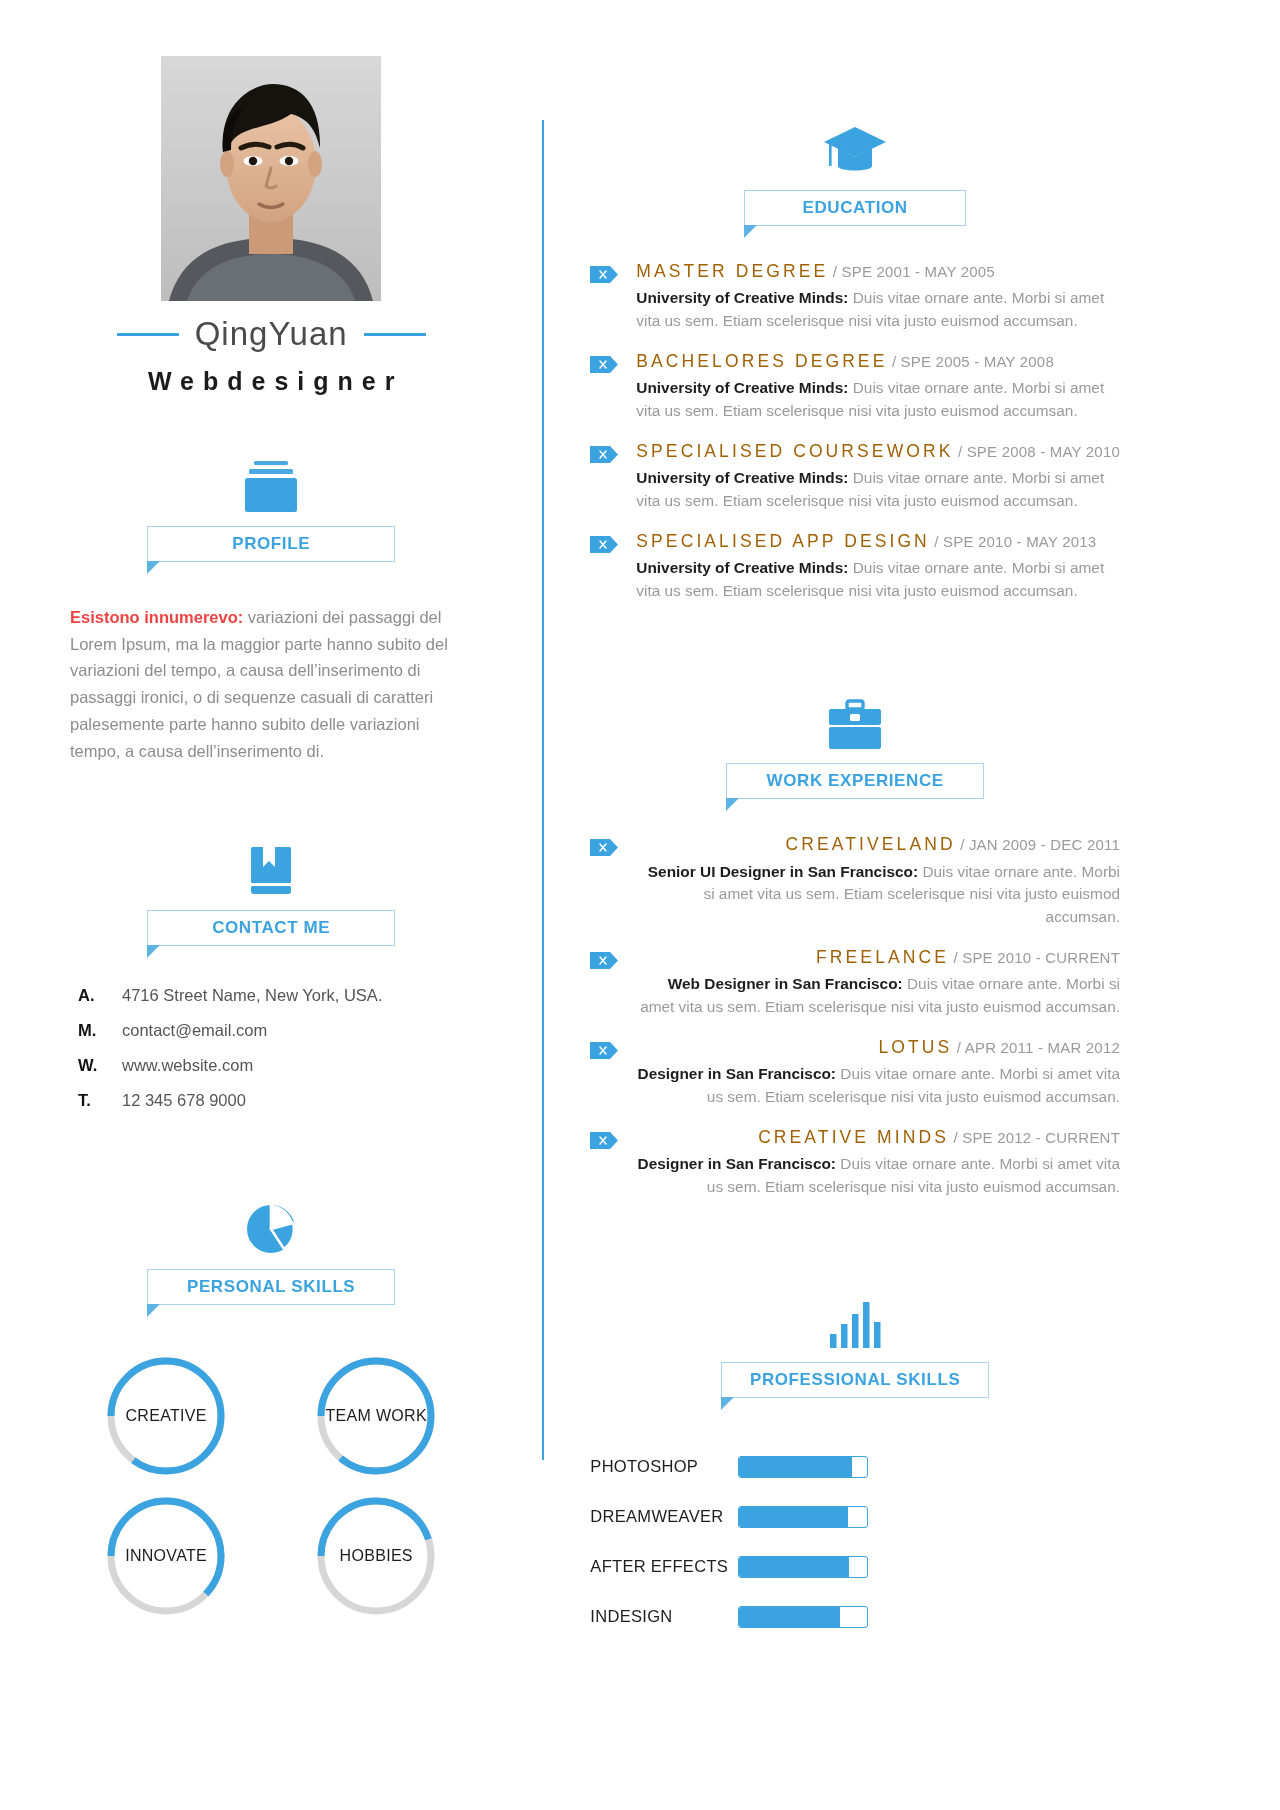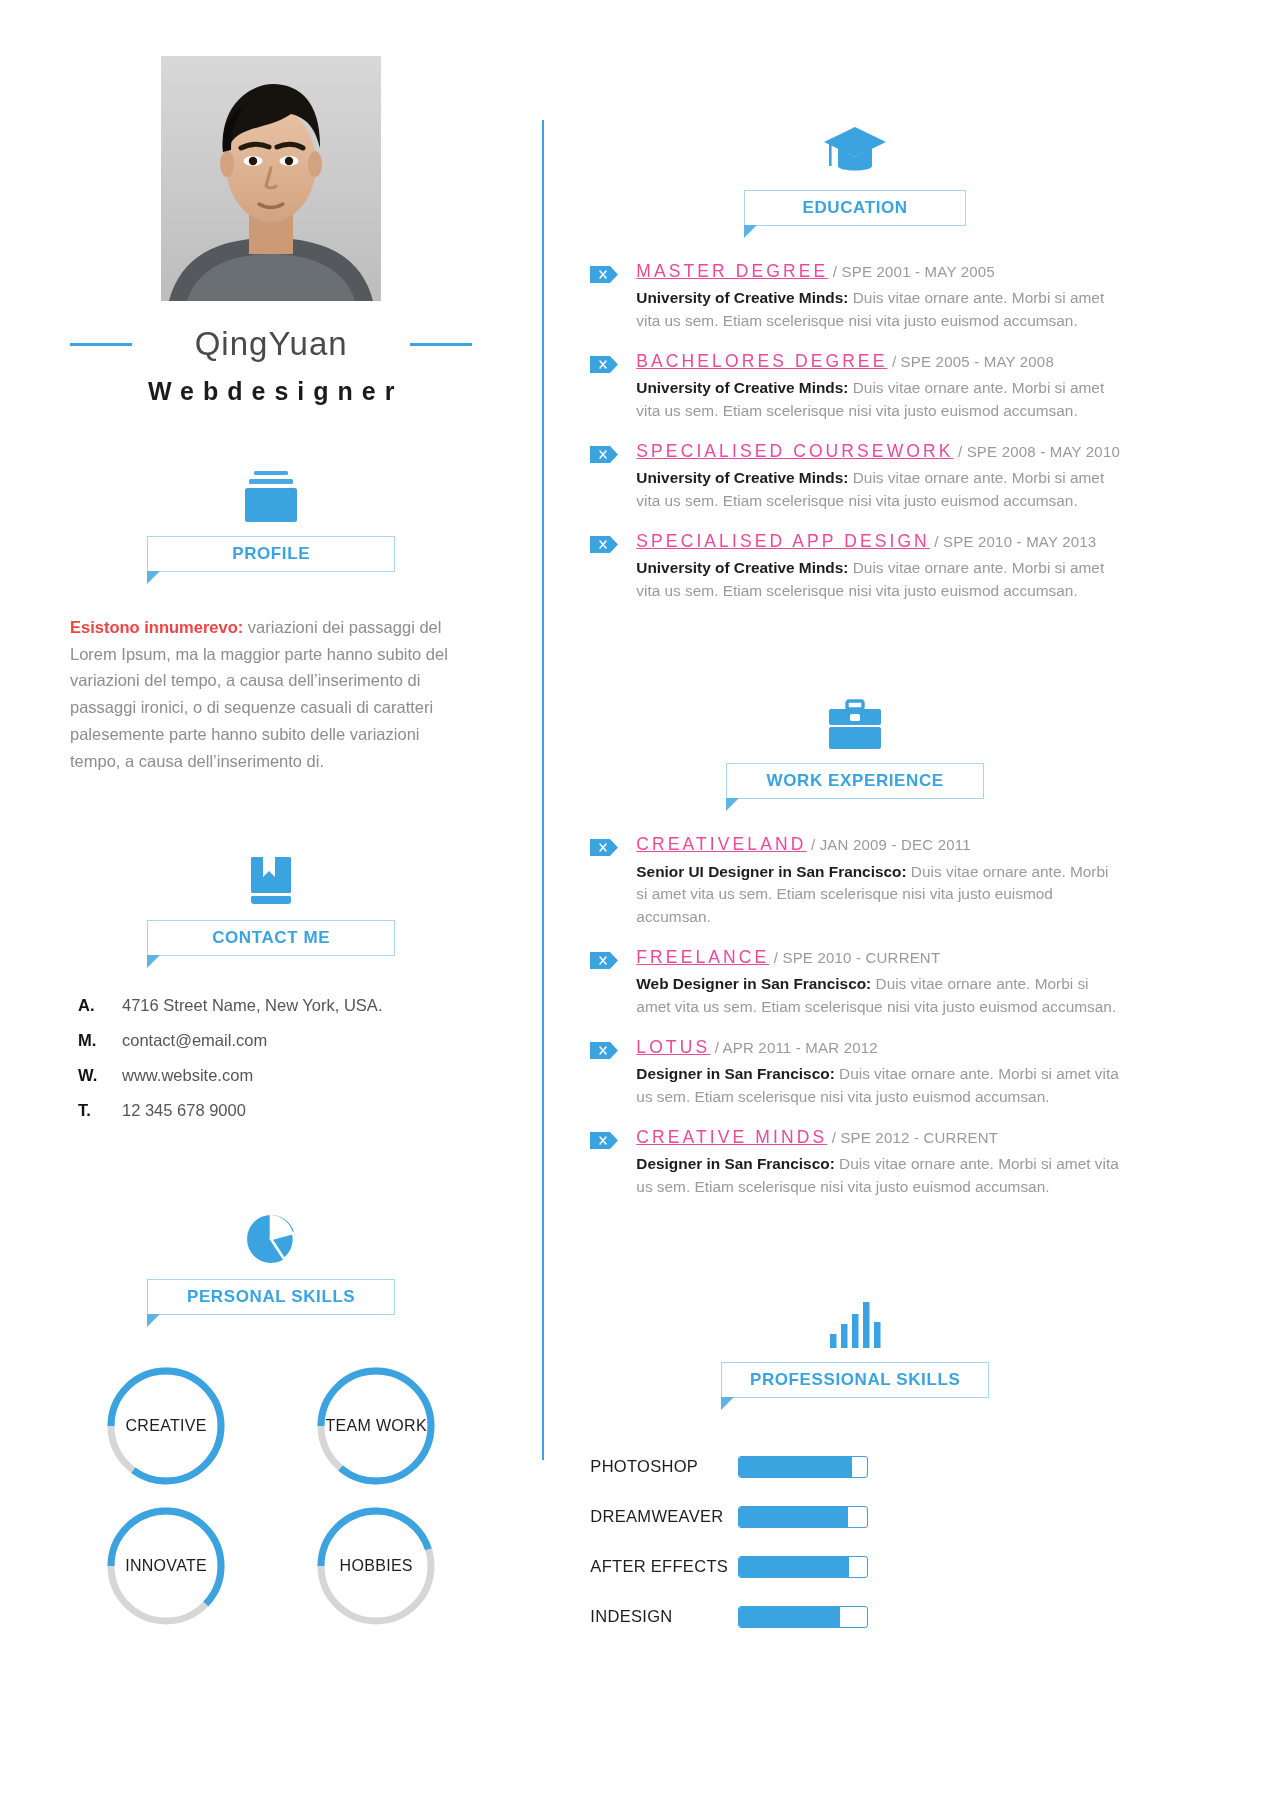--- a/index.html
+++ b/index.html
@@ -35,23 +35,23 @@
     height: 245px;
     overflow: hidden;
     background: #cfcfcf;
     position: relative;
   }
   .photo-svg { display:block; width:100%; height:100%; }
 
   .name-row {
     display: flex;
     align-items: center;
-    justify-content: space-between;
+    justify-content: center;
     width: 100%;
-    margin-top: 24px;
+    margin-top: 14px;
   }
   .name-rule {
     height: 3px;
     background: #3ba3e0;
     width: 62px;
     flex: 0 0 62px;
   }
   .name-text {
     font-size: 33px;
     color: #4a4a4a;
@@ -173,21 +173,21 @@
   
   .right-col {
     flex: 1;
     padding: 0 160px 0 30px;
     display: flex;
     flex-direction: column;
     margin-left: 16px;
   }
   .rsec { display: flex; flex-direction: column; align-items: center; width: 100%; }
   .rsec-edu { margin-top: 68px; }
-  .rsec-work { margin-top: 78px; }
+  .rsec-work { margin-top: 78px; text-align: right; }
   .rsec-prof { margin-top: 82px; }
   .banner-edu    { width: 222px; }
   .banner-work   { width: 258px; }
   .banner-pro    { width: 268px; }
 
   .entry-list { width: 100%; margin-top: 36px; }
   .entry {
     display: flex;
     align-items: flex-start;
     margin-bottom: 19px;
@@ -198,24 +198,23 @@
     margin-right: 18px;
   }
   .entry-body { flex: 1; }
   .entry-head {
     white-space: nowrap;
     line-height: 1.1;
     margin-bottom: 6px;
   }
   .entry-title {
     font-size: 17.5px;
-    color: #ec4899;
+    color: #a16207;
     letter-spacing: 3.1px;
     font-weight: 400;
-    text-decoration: underline;
   }
   .entry-date {
     font-size: 15px;
     color: #9a9a9a;
     letter-spacing: .2px;
   }
   .entry-desc {
     font-size: 15.4px;
     line-height: 1.48;
     color: #9a9a9a;

